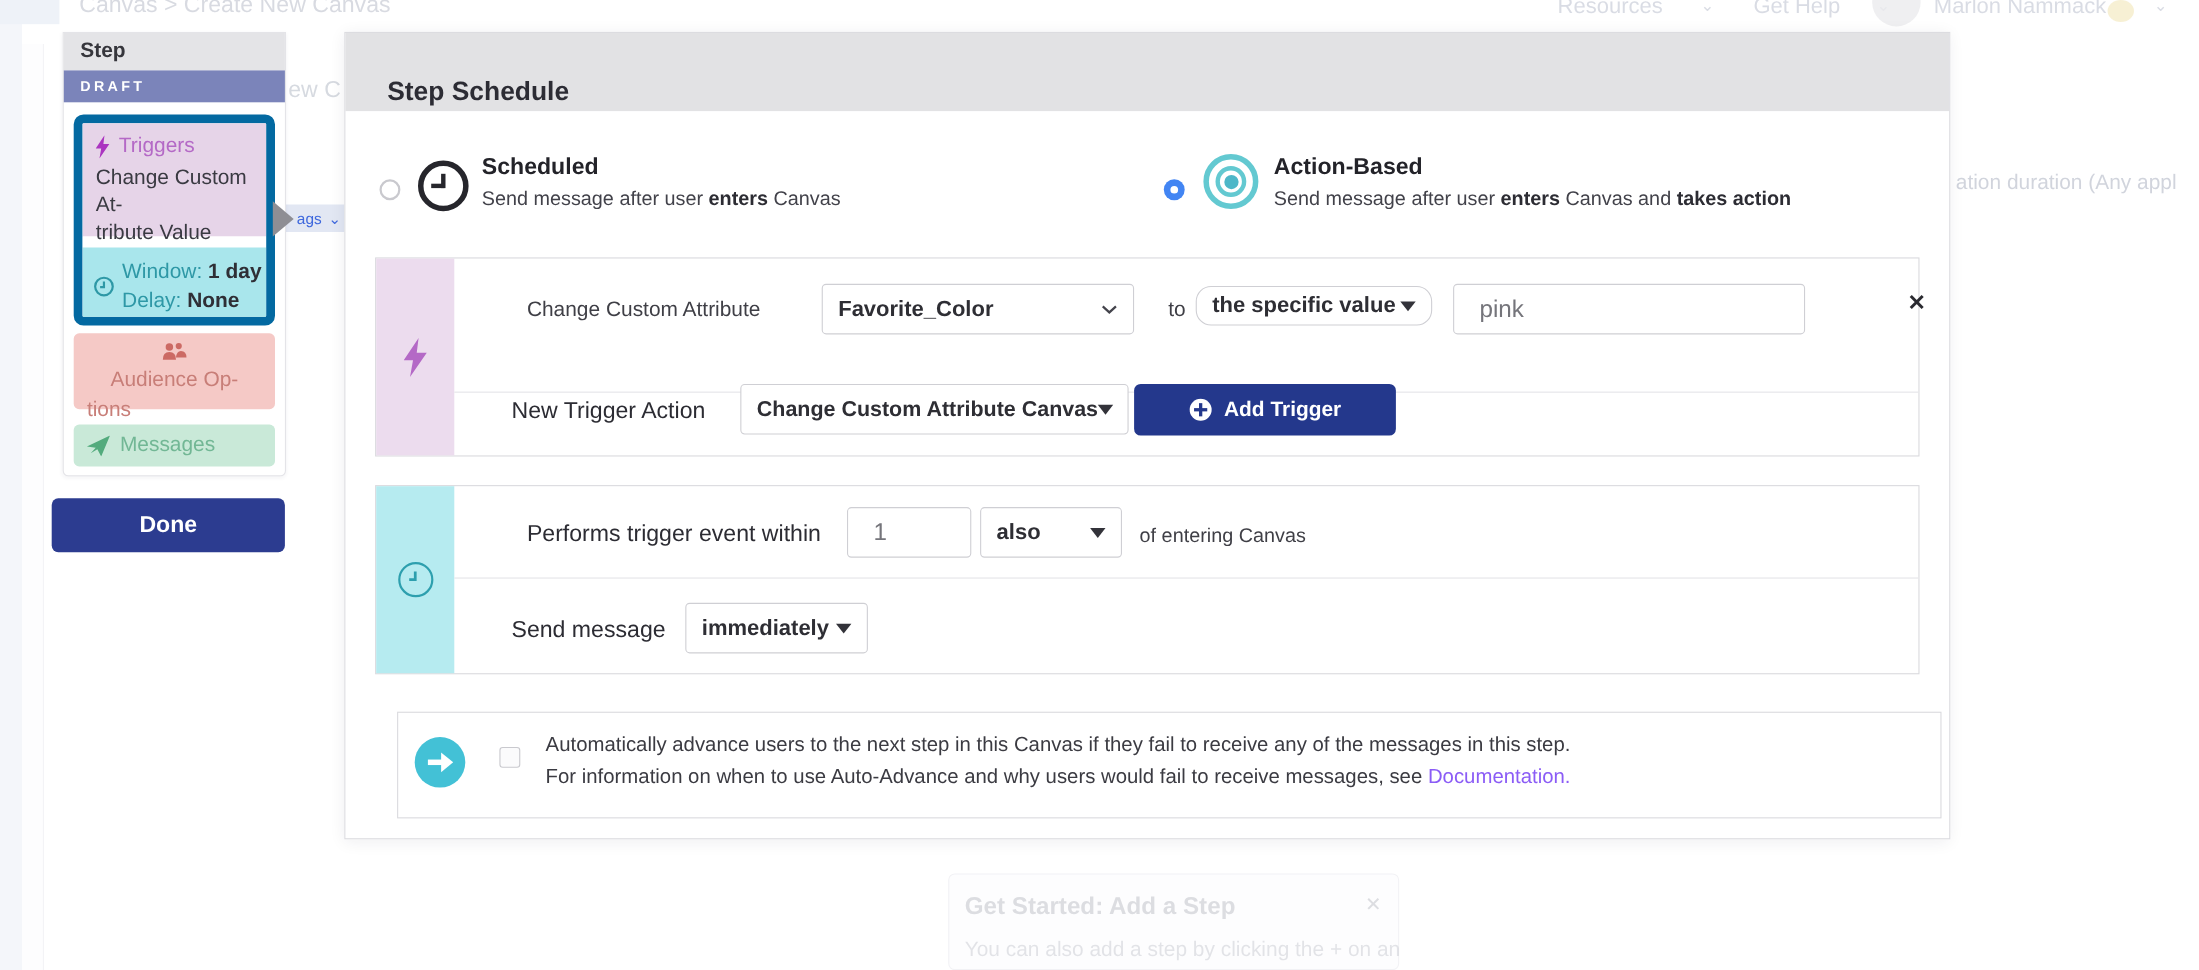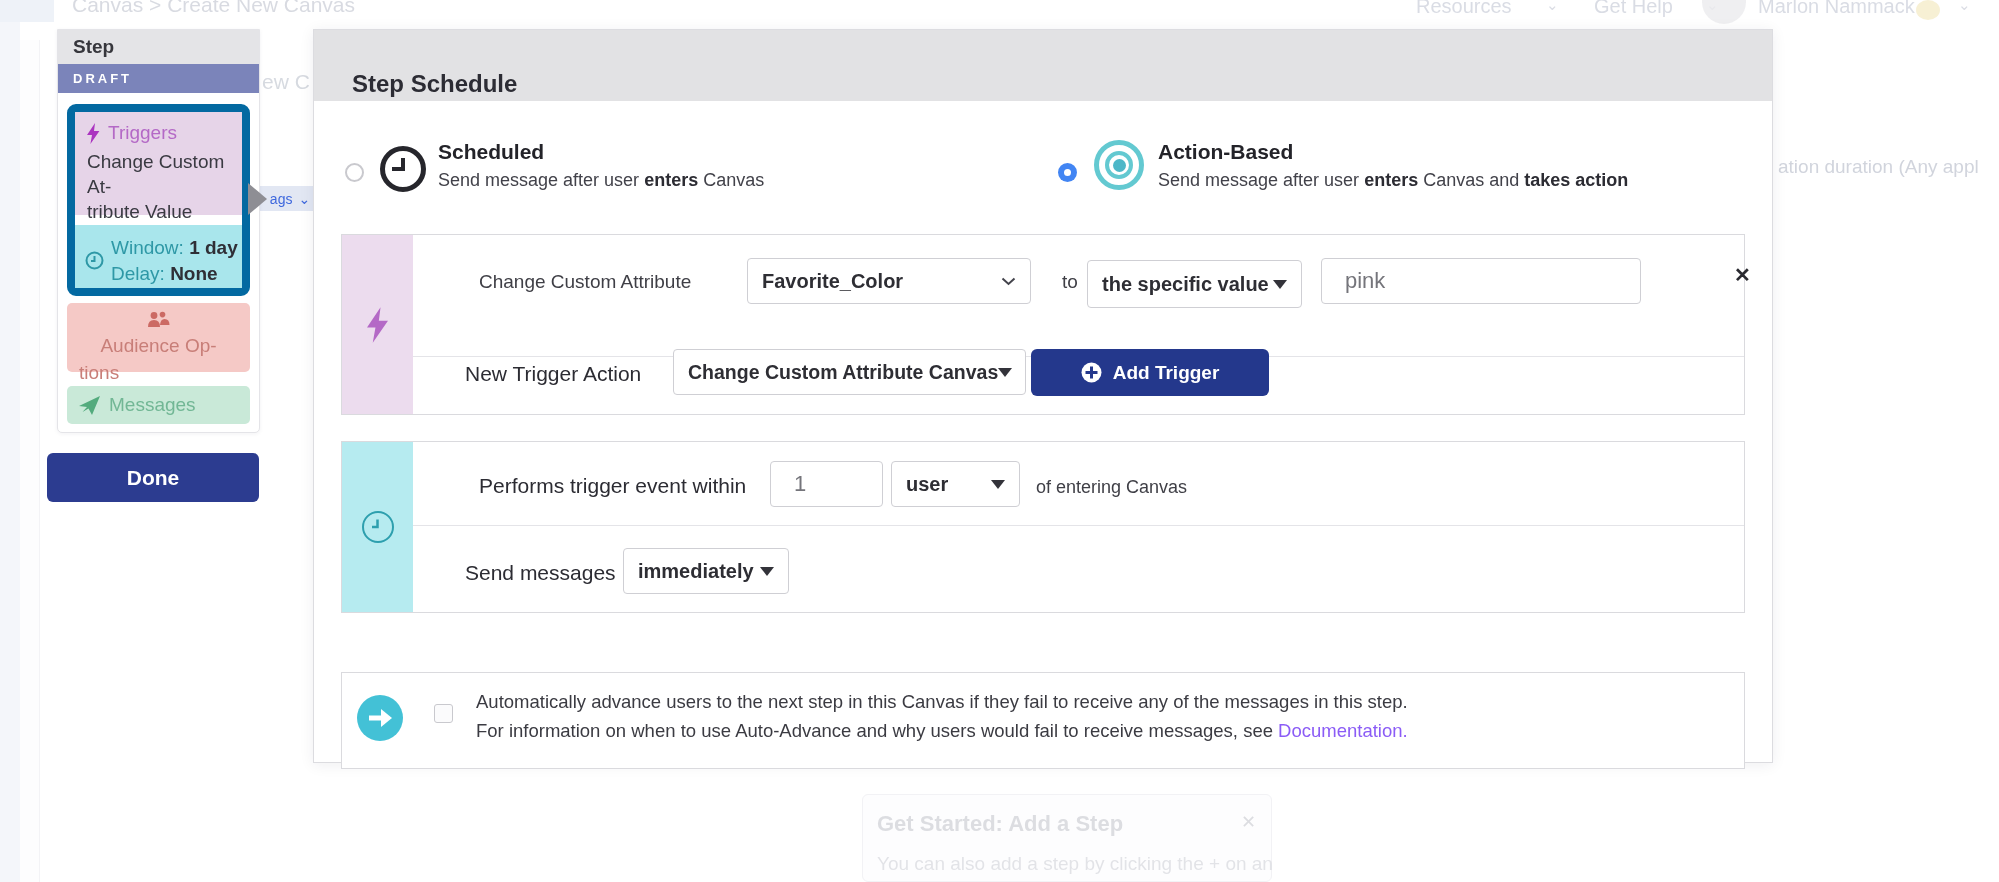--- a/index.html
+++ b/index.html
@@ -76,21 +76,21 @@
   .clock-big .h2 { position:absolute; left:7px; top:16px; width:12px; height:4px; background:#26262c; }
   .bullseye { width:50px; height:50px; border-radius:50%; border:5px solid #63c9d1;
     display:flex; align-items:center; justify-content:center; }
   .bullseye .mid { width:28px; height:28px; border-radius:50%; border:4px solid #63c9d1;
     display:flex; align-items:center; justify-content:center; }
   .bullseye .core { width:13px; height:13px; border-radius:50%; background:#4db7c8; }
 
   .cfg-box { left:27px; width:1404px; background:#fff; border:1px solid #dadade; }
   .box1 { top:204px; height:181px; }
   .box2 { top:411px; height:172px; }
-  .box3 { top:642px; height:97px; }
+  .box3 { top:617px; height:97px;margin-left:20px; }
   .strip { left:0; top:0; width:71px; height:100%; display:flex; align-items:center; justify-content:center; }
   .strip-purple { background:#ecdcee; }
   .strip-teal { background:#b6ebf0; }
   .divider { left:71px; right:0; height:1px; background:#e4e4e8; }
 
   .lbl { font-size:19px; color:#3f3f46; white-space:nowrap; }
   .lbl-lg { font-size:21px; font-weight:500; color:#2c2c33; white-space:nowrap; }
   .sel { background:#fff; border:1px solid #cfcfd4; border-radius:4px; display:flex; align-items:center;
     padding:4px 14px; cursor:pointer; }
   .sel .txt { font-size:20px; font-weight:600; color:#2e2e34; white-space:nowrap; }
@@ -223,21 +223,21 @@
       </svg>
     </div>
     <div class="abs lbl" style="left:137px; top:36px;">Change Custom Attribute</div>
     <div class="abs sel" style="left:405px; top:23px; width:284px; height:46px;">
       <span class="txt">Favorite_Color</span>
       <svg class="chev" width="15" height="9" viewBox="0 0 15 9">
         <polyline points="1.5,1.5 7.5,7 13.5,1.5" fill="none" stroke="#44444c" stroke-width="2"></polyline>
       </svg>
     </div>
     <div class="abs lbl" style="left:720px; top:36px;">to</div>
-    <div class="abs sel" style="left:745px; top:25px; width:215px; height:48px;">
+    <div class="abs sel" style="left:745px; top:25px; width:215px; height:36px;border-radius:14px;">
       <span class="txt" style="font-weight:700;">the specific value</span>
       <span class="tri"></span>
     </div>
     <input class="abs tinput" style="left: 979px; top: 23px; width: 320px; height: 46px;" value="pink">
     <div class="abs xclose" style="left:1392px; top:28px;">✕</div>
     <div class="abs divider" style="top:121px;"></div>
     <div class="abs lbl-lg" style="left:123px; top:127px;">New Trigger Action</div>
     <div class="abs sel" style="left:331px; top:114px; width:353px; height:46px;">
       <span class="txt" style="font-size:19.5px; font-weight:700;">Change Custom Attribute Canvas</span>
       <span class="tri"></span>
@@ -256,26 +256,26 @@
     <div class="abs strip strip-teal">
       <div class="clock-teal" style="width:32px; height:32px;">
         <svg width="27" height="27" viewBox="0 0 27 27">
             <polyline points="13.5,6.5 13.5,14 8,14" fill="none" stroke="#2d9fae" stroke-width="2.5"></polyline>
           </svg>
       </div>
     </div>
     <div class="abs lbl-lg" style="left:137px; top:32px;">Performs trigger event within</div>
     <input class="abs tinput" style="left: 428px; top: 19px; width: 113px; height: 46px;" value="1">
     <div class="abs sel" style="left:549px; top:19px; width:129px; height:46px;">
-      <span class="txt" style="font-weight:700;">user</span>
+      <span class="txt" style="font-weight:700;">also</span>
       <span class="tri"></span>
     </div>
     <div class="abs lbl" style="left:694px; top:35px; font-size:18px;">of entering Canvas</div>
     <div class="abs divider" style="top:83px;"></div>
-    <div class="abs lbl-lg" style="left:123px; top:119px;">Send messages</div>
+    <div class="abs lbl-lg" style="left:123px; top:119px;">Send message</div>
     <div class="abs sel" style="left:281px; top:106px; width:166px; height:46px;">
       <span class="txt" style="font-weight:700;">immediately</span>
       <span class="tri"></span>
     </div>
   </div>
 
   <div class="abs cfg-box box3">
     <div class="abs adv-circle" style="left:15px; top:22px;">
       <svg width="26" height="20" viewBox="0 0 26 20">
         <rect x="2" y="7.5" width="14" height="5" fill="#fff"></rect>

